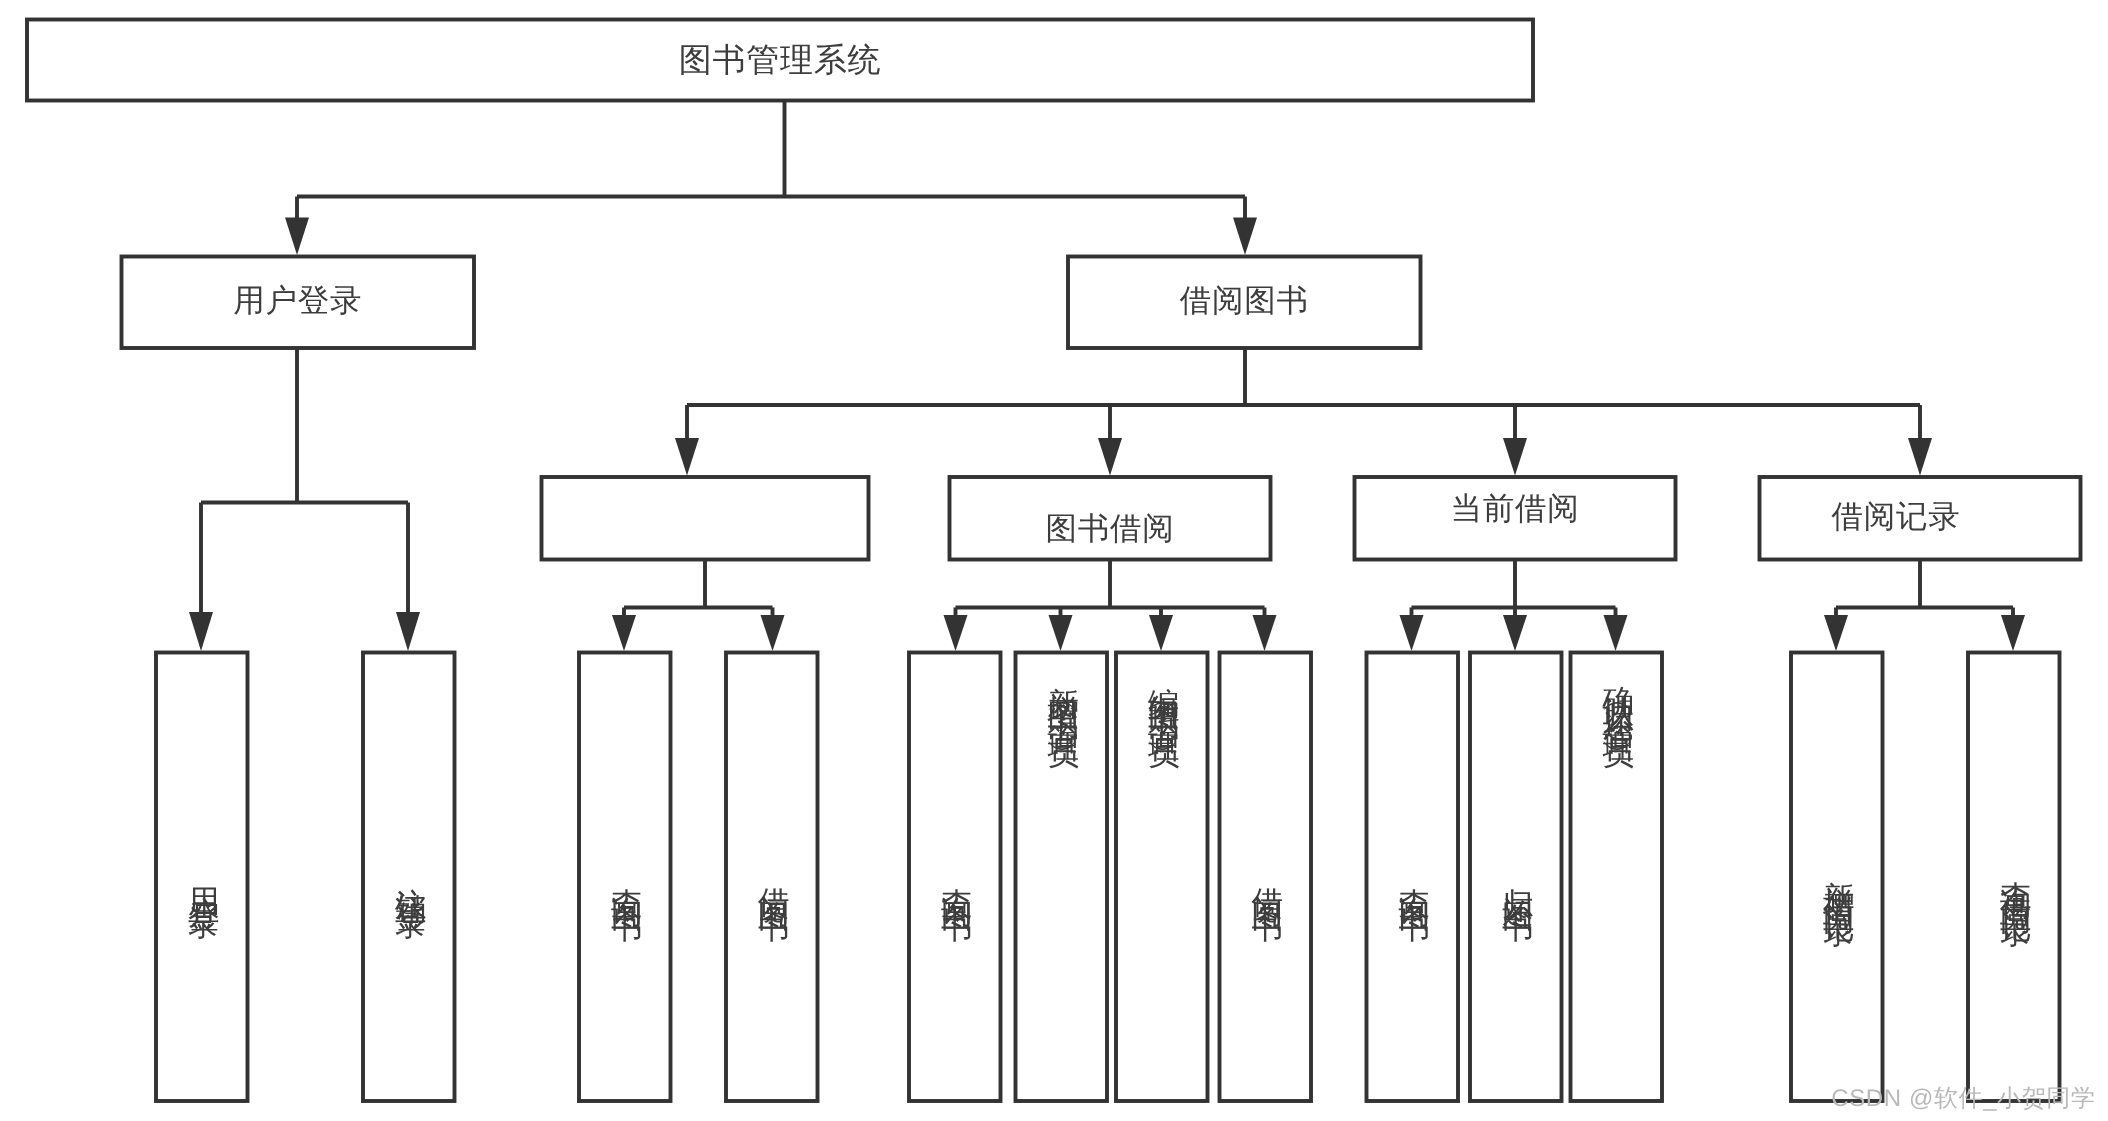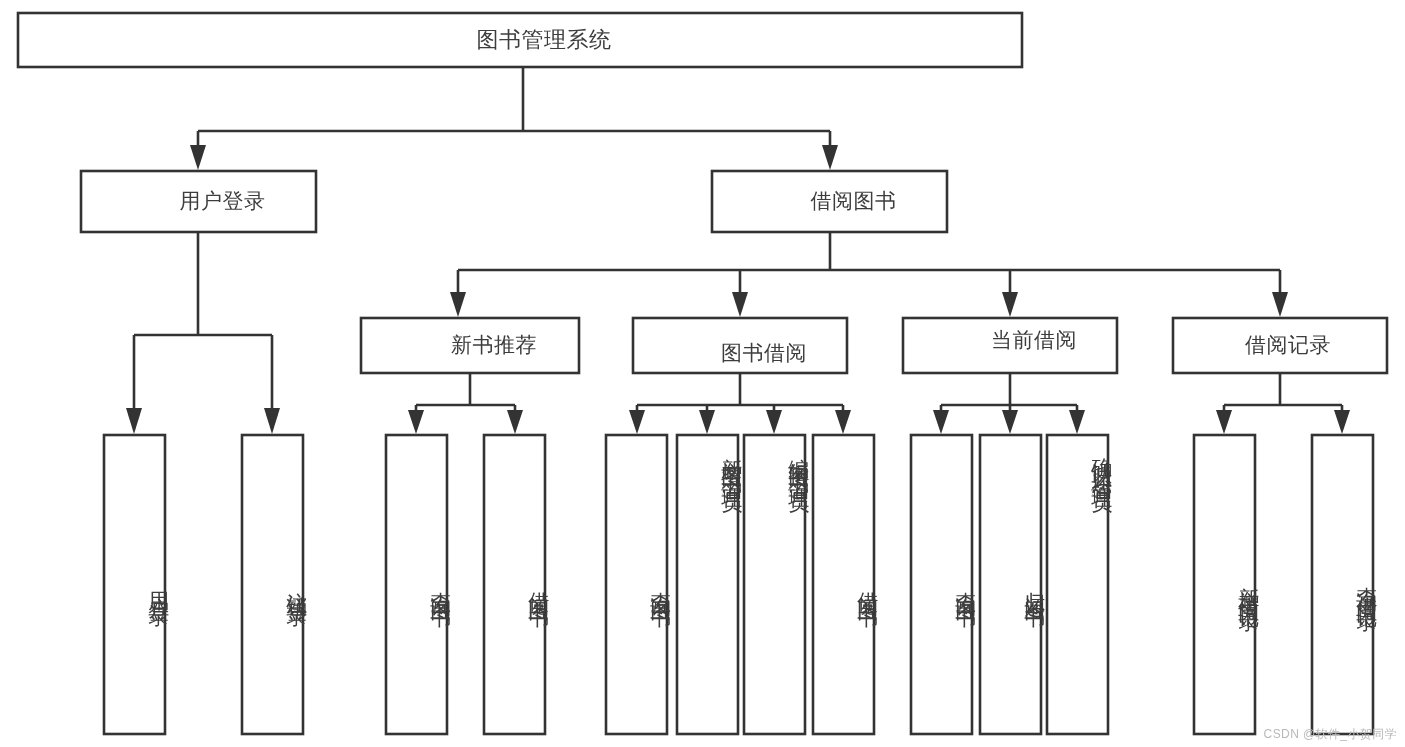--- a/index.html
+++ b/index.html
@@ -43,21 +43,20 @@
     stroke: none;
   }
   .node-label {
     position: absolute;
     box-sizing: border-box;
     color: #3d3d3d;
     font-family: "Liberation Sans", "DejaVu Sans", sans-serif;
     pointer-events: none;
     display: flex;
     line-height: 1.08;
-    margin-left: 24px;
   }
   .node-label.horizontal {
     align-items: center;
     justify-content: center;
     font-size: 21px;
     letter-spacing: 0.5px;
   }
   .node-label.horizontal.root {
     font-size: 22px;
   }
@@ -71,21 +70,21 @@
     white-space: nowrap;
   }
   .node-label.vertical.top-aligned {
     justify-content: flex-start;
     padding-top: 6px;
   }
   .watermark {
     position: absolute;
     right: 8px;
     bottom: 4px;
-    font-size: 12px;
+    font-size: 16px;
     color: #b9b9b9;
     font-family: "Liberation Sans", "DejaVu Sans", sans-serif;
     letter-spacing: 0.4px;
     white-space: nowrap;
   }
 </style>
 </head>
 <body>
 
 <div id="diagram-root">
@@ -192,21 +191,20 @@
       <polygon class="arrow-head" points="1216,410 1232,410 1224,434"></polygon>
       <polygon class="arrow-head" points="1334,410 1350,410 1342,434"></polygon>
     </g>
   </svg>
 
   <div class="node-label horizontal root" style="left:18px; top:13px; width:1004px; height:54px;">图书管理系统</div>
 
   <div class="node-label horizontal" style="left:81px; top:171px; width:235px; height:61px;">用户登录</div>
   <div class="node-label horizontal" style="left:712px; top:171px; width:235px; height:61px;">借阅图书</div>
 
-  <div class="node-label horizontal" style="left:361px; top:318px; width:218px; height:55px;">新书推荐</div>
   <div class="node-label horizontal" style="left:633px; top:326px; width:214px; height:55px;">图书借阅</div>
   <div class="node-label horizontal" style="left:903px; top:318px; width:214px; height:45px;">当前借阅</div>
   <div class="node-label horizontal" style="left:1173px; top:318px; width:182px; height:55px;">借阅记录</div>
 
   <div class="node-label vertical" style="left:104px; top:435px; width:61px; height:299px;">用户登录</div>
   <div class="node-label vertical" style="left:242px; top:435px; width:61px; height:299px;">注销登录</div>
 
   <div class="node-label vertical" style="left:386px; top:435px; width:61px; height:299px;">查询图书</div>
   <div class="node-label vertical" style="left:484px; top:435px; width:61px; height:299px;">借阅图书</div>
 

